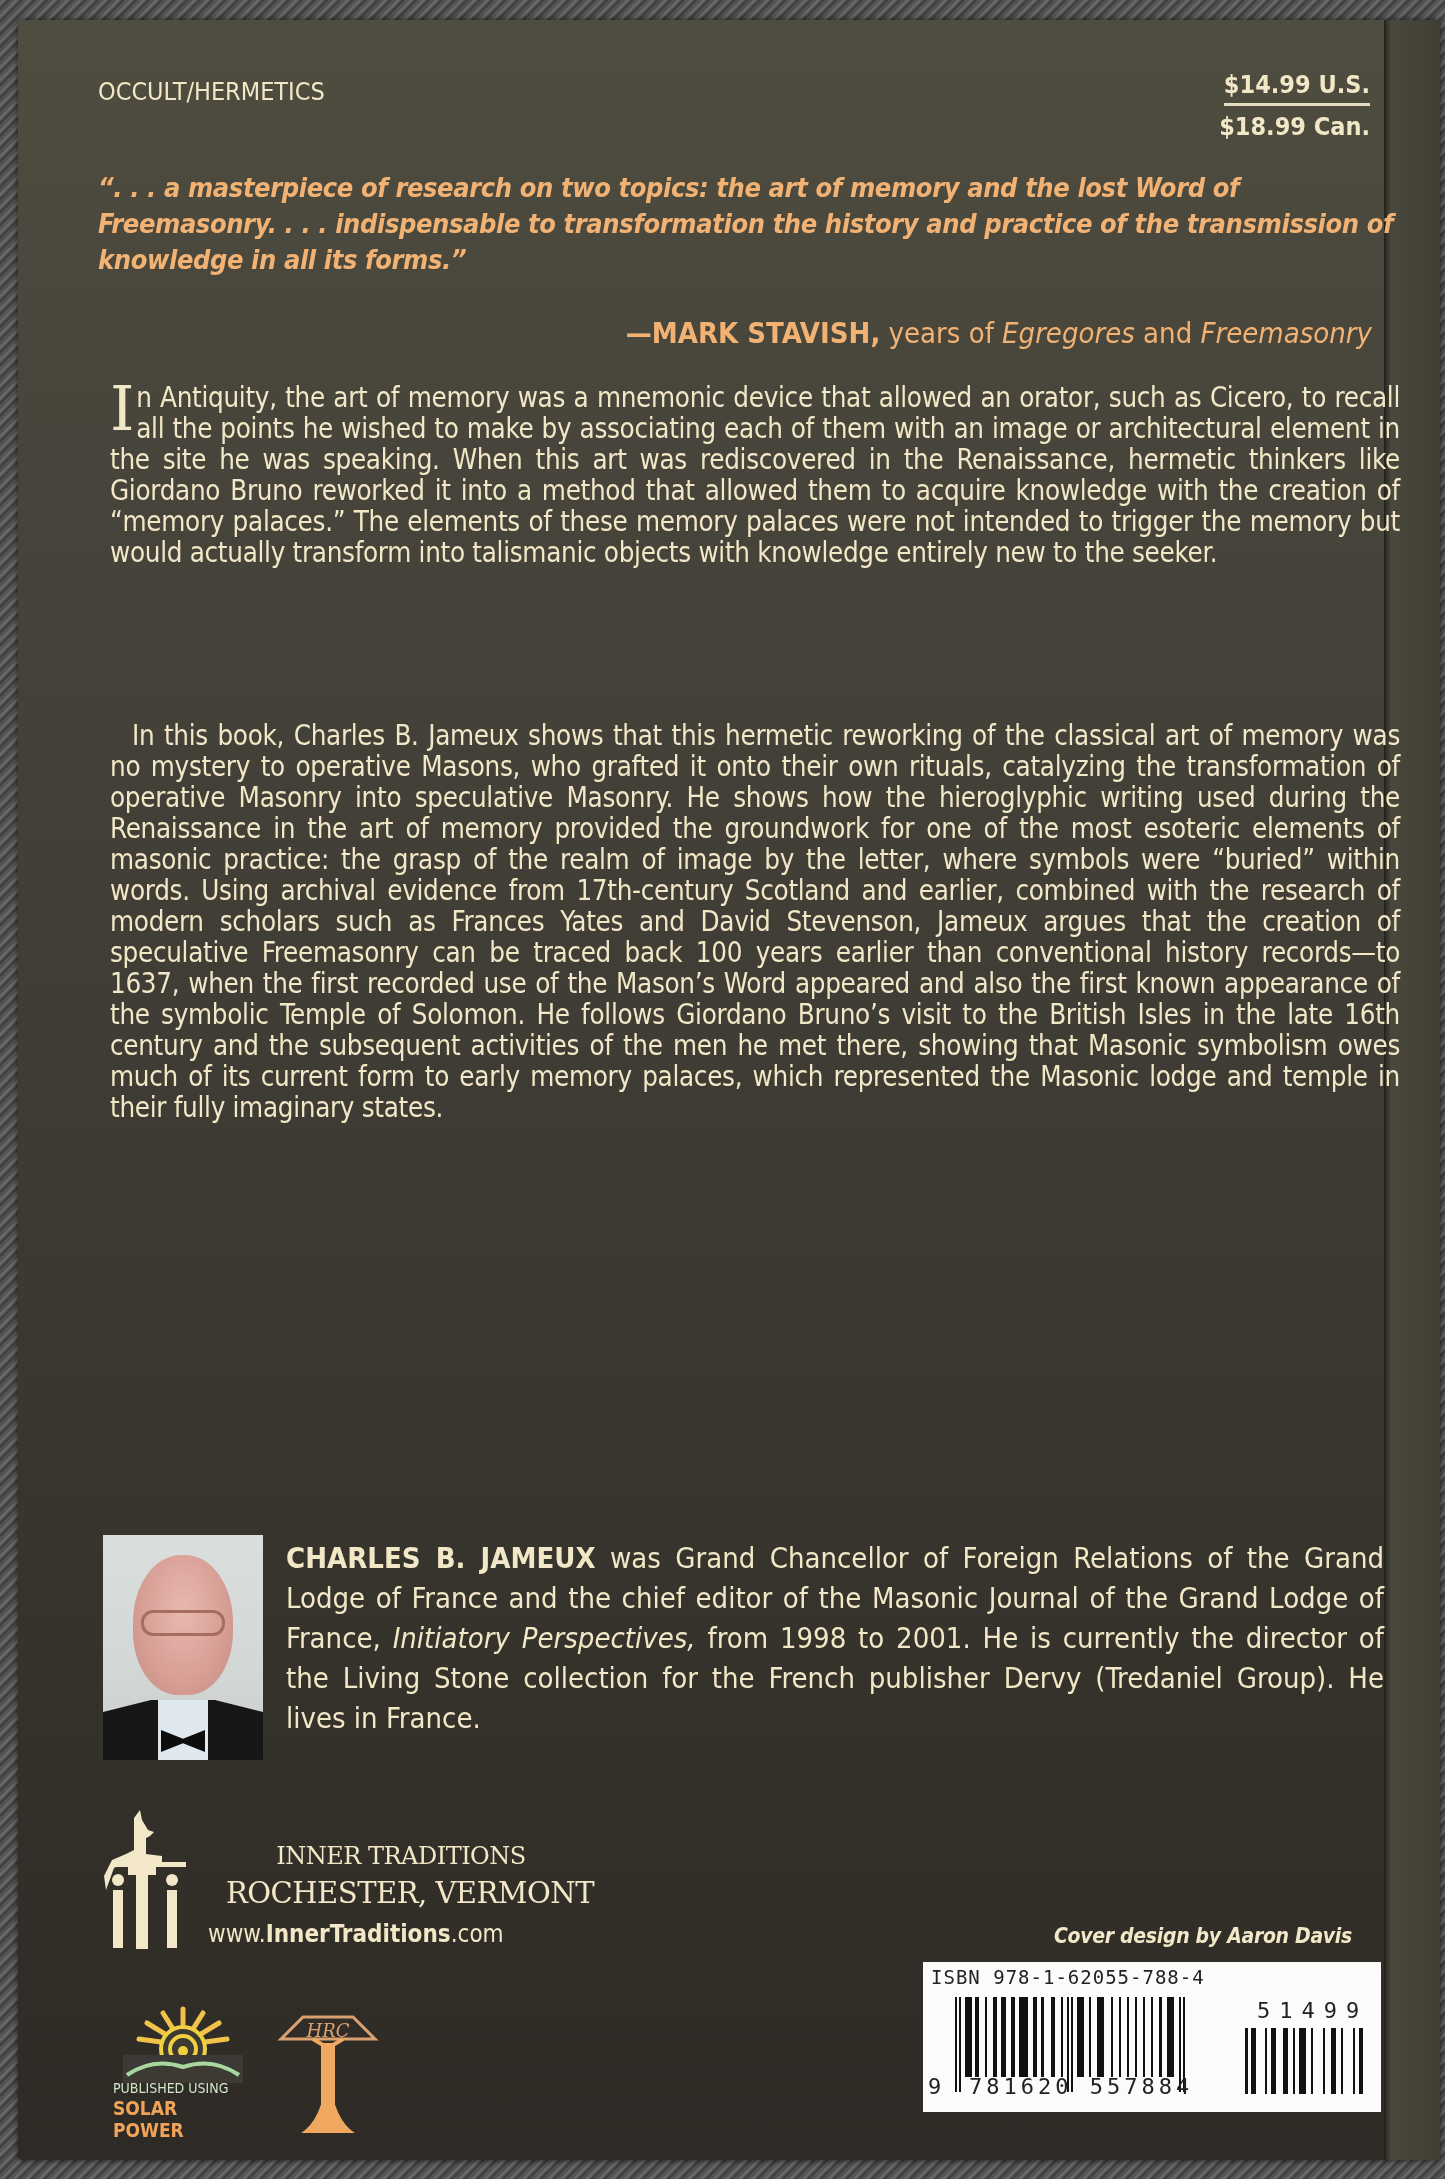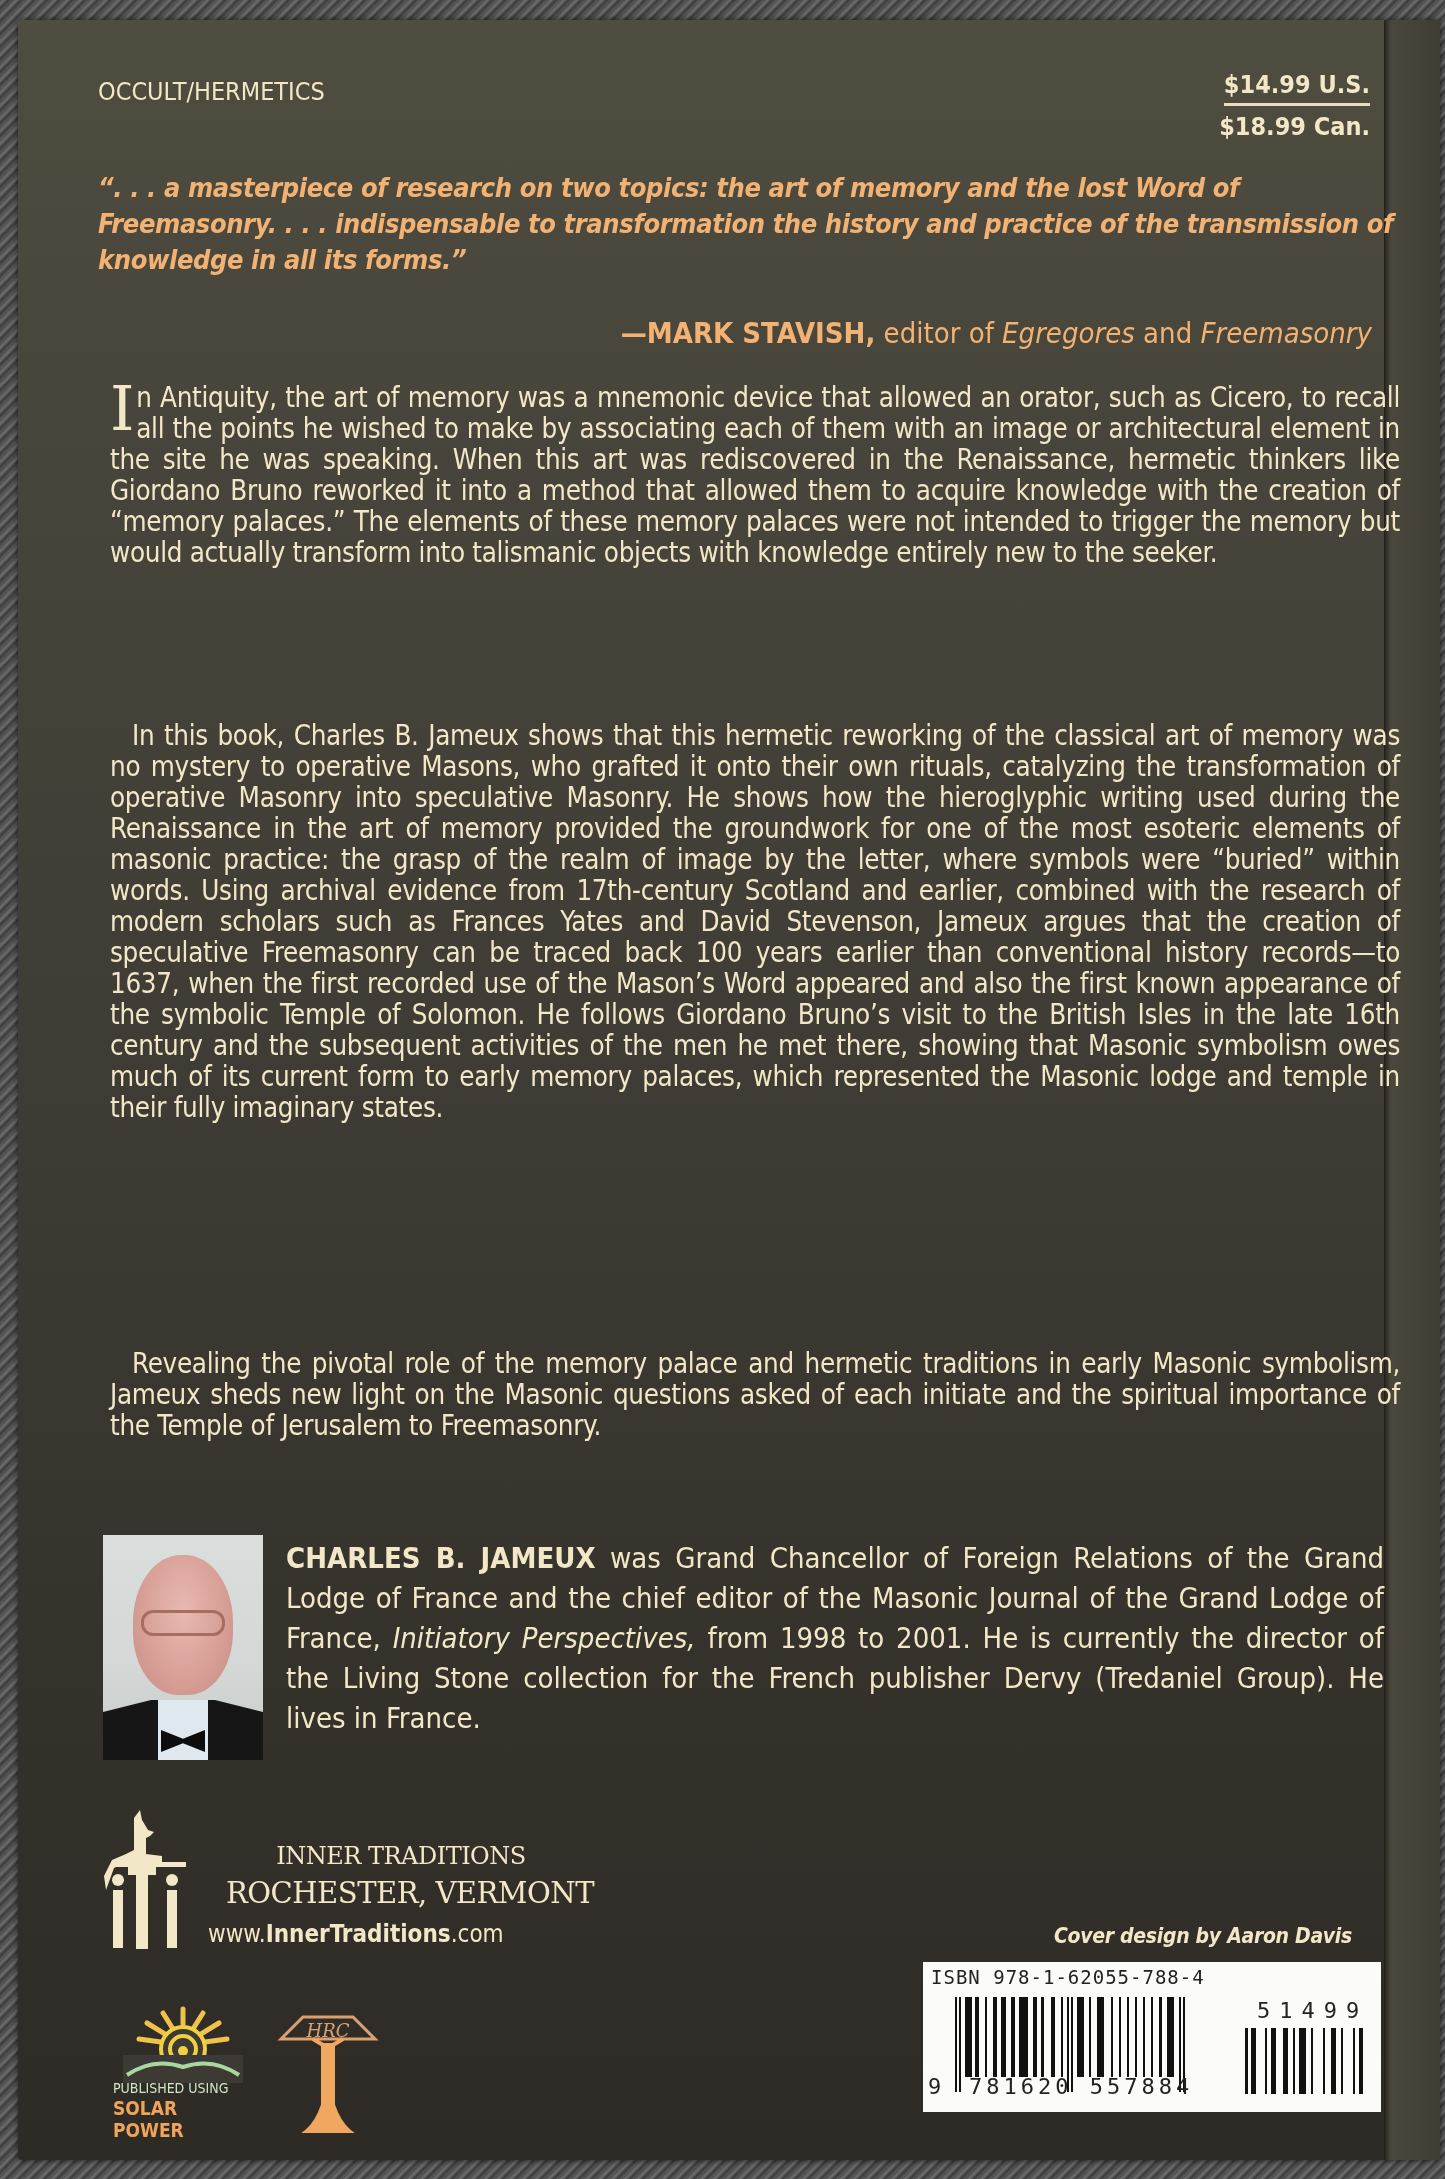--- a/index.html
+++ b/index.html
@@ -70,28 +70,27 @@
 
   <div class="category cream">OCCULT/HERMETICS</div>
 
   <div class="price cream">
     <div><span class="us">$14.99 U.S.</span></div>
     <div class="can">$18.99 Can.</div>
   </div>
 
   <div class="quote">“. . . a masterpiece of research on two topics: the art of memory and the lost Word of Freemasonry. . . . indispensable to transformation the history and practice of the transmission of knowledge in all its forms.”</div>
   <div class="attrib">
-    <b>—MARK STAVISH,</b><span> editor of </span><i>Egregores</i><span> and </span><i>Freemasonry</i>
+    <b>—MARK STAVISH,</b><span> years of </span><i>Egregores</i><span> and </span><i>Freemasonry</i>
   </div>
 
   <div class="body p1">
     <span class="dropcap">I</span><span>n Antiquity, the art of memory was a mnemonic device that allowed an orator, such as Cicero, to recall all the points he wished to make by associating each of them with an image or architectural element in the site he was speaking. When this art was rediscovered in the Renaissance, hermetic thinkers like Giordano Bruno reworked it into a method that allowed them to acquire knowledge with the creation of “memory palaces.” The elements of these memory palaces were not intended to trigger the memory but would actually transform into talismanic objects with knowledge entirely new to the seeker.</span>
   </div>
   <div class="body p2">In this book, Charles B. Jameux shows that this hermetic reworking of the classical art of memory was no mystery to operative Masons, who grafted it onto their own rituals, catalyzing the transformation of operative Masonry into speculative Masonry. He shows how the hieroglyphic writing used during the Renaissance in the art of memory provided the groundwork for one of the most esoteric elements of masonic practice: the grasp of the realm of image by the letter, where symbols were “buried” within words. Using archival evidence from 17th-century Scotland and earlier, combined with the research of modern scholars such as Frances Yates and David Stevenson, Jameux argues that the creation of speculative Freemasonry can be traced back 100 years earlier than conventional history records—to 1637, when the first recorded use of the Mason’s Word appeared and also the first known appearance of the symbolic Temple of Solomon. He follows Giordano Bruno’s visit to the British Isles in the late 16th century and the subsequent activities of the men he met there, showing that Masonic symbolism owes much of its current form to early memory palaces, which represented the Masonic lodge and temple in their fully imaginary states.</div>
-  <div class="body p3">Revealing the pivotal role of the memory palace and hermetic traditions in early Masonic symbolism, Jameux sheds new light on the Masonic questions asked of each initiate and the spiritual importance of the Temple of Jerusalem to Freemasonry.</div>
 
   <div class="photo">
     <div class="head"></div>
     <div class="glasses"></div>
     <div class="suit"></div>
     <div class="shirt"></div>
     <div class="tie"></div>
   </div>
 
   <div class="bio">

